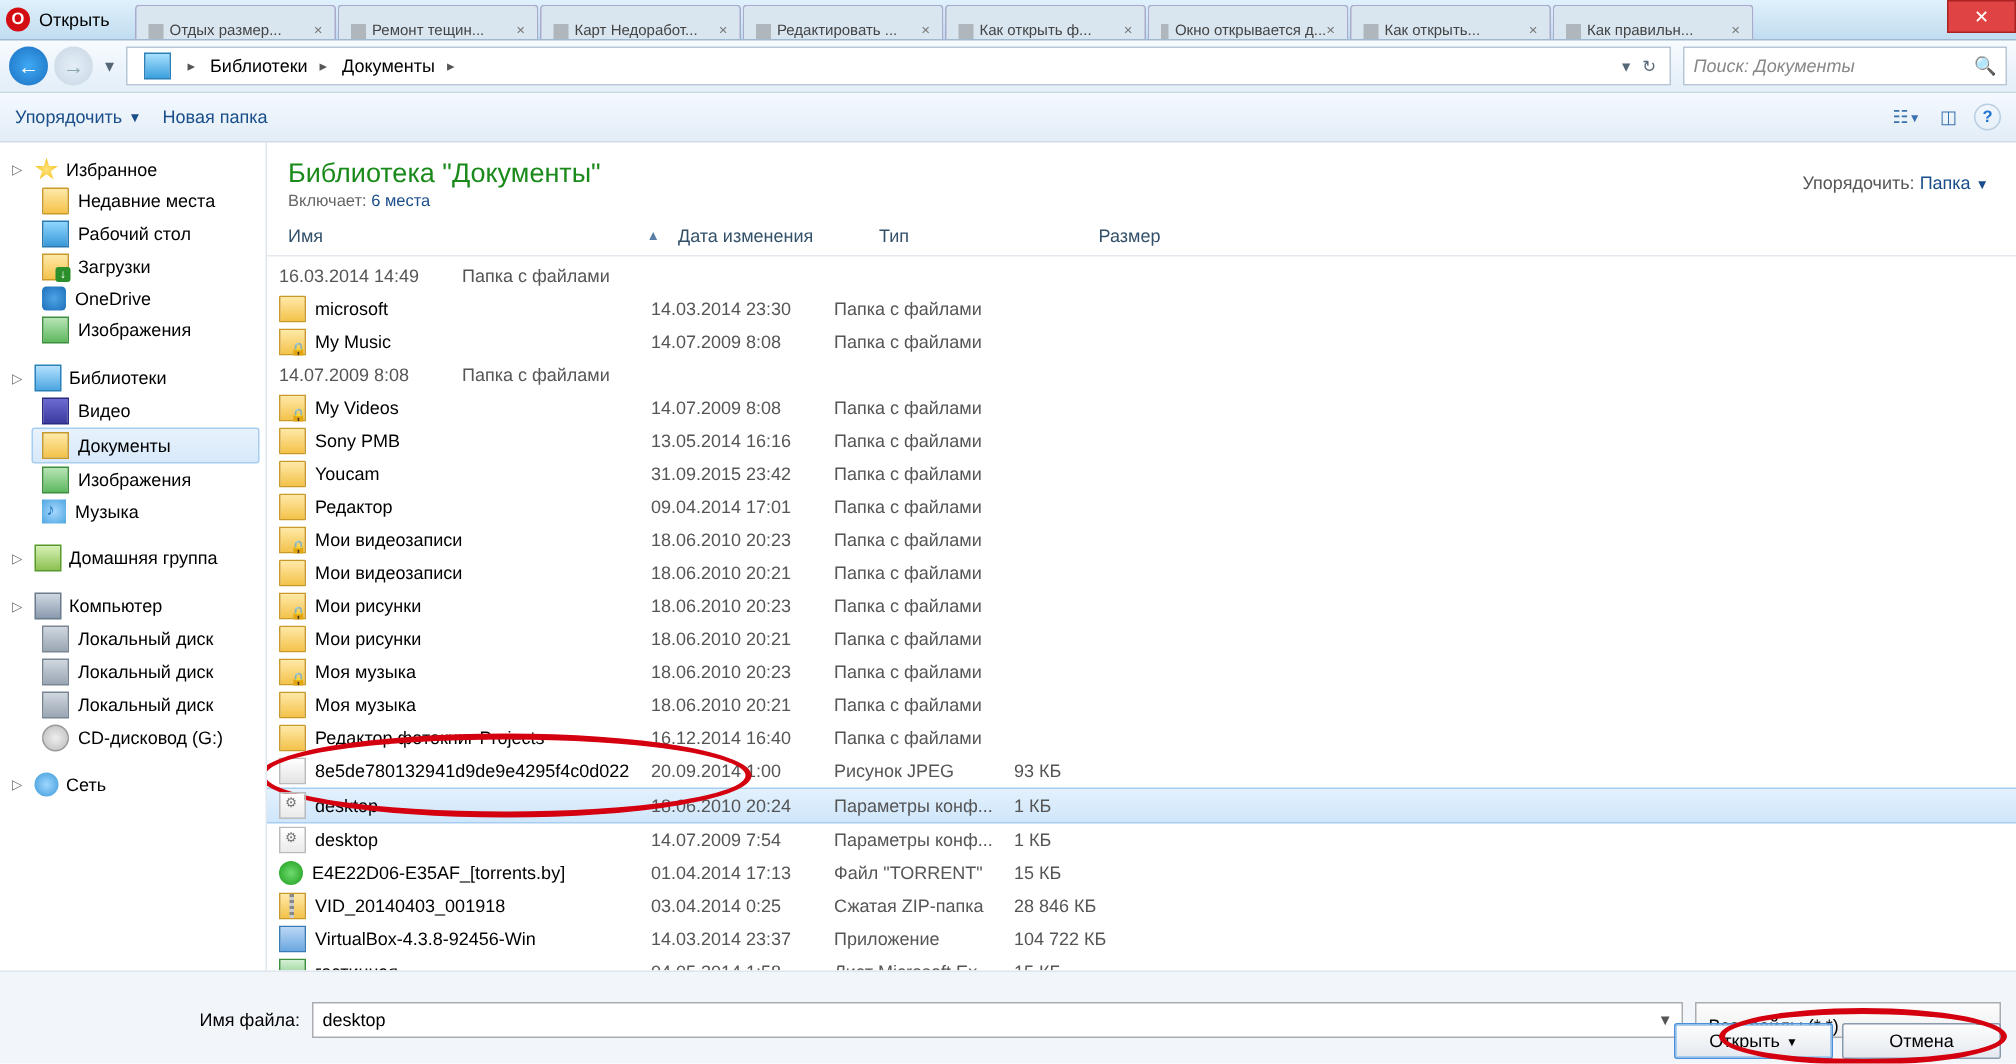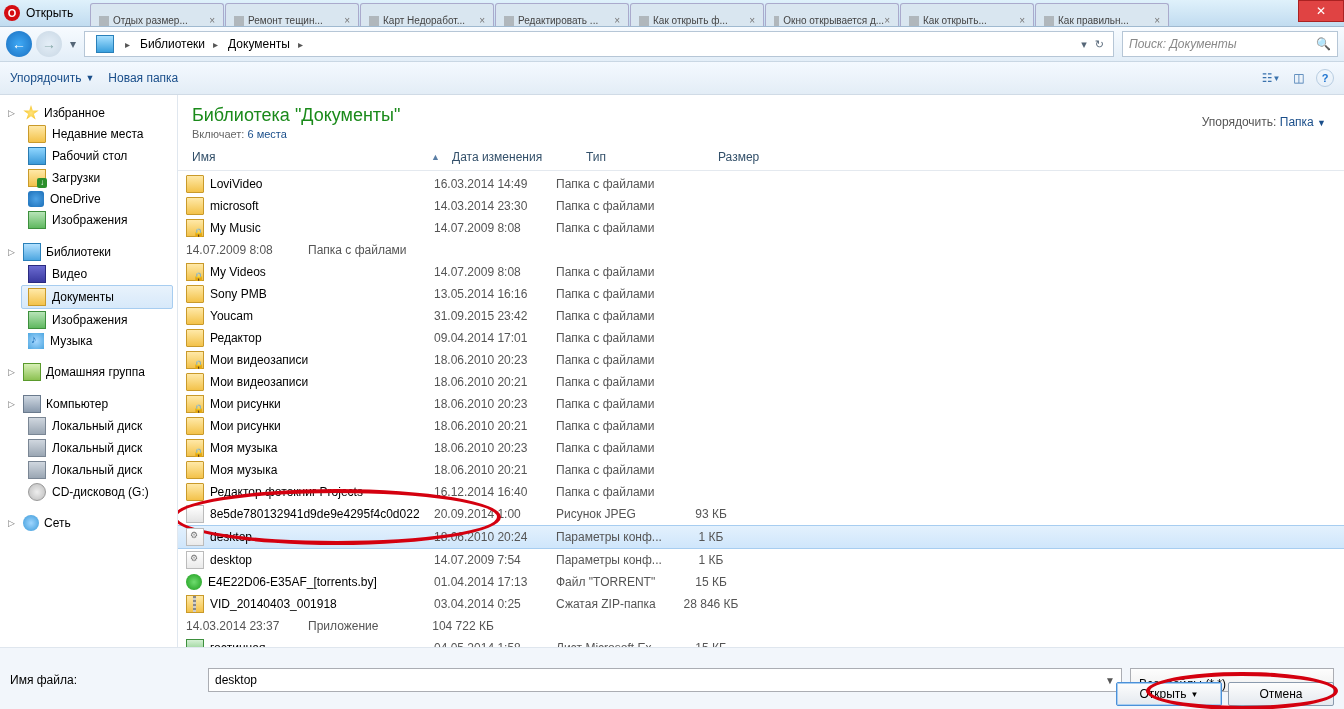--- a/index.html
+++ b/index.html
@@ -59,44 +59,44 @@
 .hdr .sub{color:#666;font-size:11px;margin-top:2px}
 .hdr .sub a{color:#1a4e8a;text-decoration:none}
 .arrange{position:absolute;right:18px;top:20px;font-size:12px;color:#555}
 .arrange a{color:#1a4e8a;text-decoration:none}
 .arrange .caret{font-size:9px;color:#1a4e8a}
 .cols{display:flex;border-bottom:1px solid #e4e9ef;padding:4px 14px 4px 8px;color:#33506a;font-size:12px}
 .cols div{padding:2px 6px}
 .cols .c1{width:248px;display:flex;align-items:center;gap:8px}
 .cols .c2{width:122px}
 .cols .c3{width:120px}
-.cols .c4{width:70px;text-align:left}
+.cols .c4{width:70px;text-align:center}
 .sort-arr{color:#5a7ea5;font-size:9px}
 .list{flex:1;overflow:hidden;padding:2px 0;position:relative}
 .row{display:flex;align-items:center;padding:1px 14px 1px 8px;font-size:12px;height:20px}
 .row.sel{background:linear-gradient(#e3f1fd,#cfe6fb);border-top:1px solid #a7cdf0;border-bottom:1px solid #a7cdf0}
 .row .c1{width:248px;display:flex;align-items:center;gap:6px;overflow:hidden;white-space:nowrap}
 .row .c2{width:122px;color:#555}
 .row .c3{width:120px;color:#555;white-space:nowrap;overflow:hidden;text-overflow:ellipsis}
-.row .c4{width:70px;text-align:center;color:#555}
+.row .c4{width:70px;text-align:left;color:#555}
 .fic{width:16px;height:16px;flex-shrink:0}
 .fic.fold{background:linear-gradient(#ffe9a8,#f3c24a);border:1px solid #c99a2a;border-radius:1px}
 .fic.lock{background:linear-gradient(#ffe9a8,#f3c24a);border:1px solid #c99a2a;position:relative}
 .fic.lock::after{content:"🔒";font-size:9px;position:absolute;right:-2px;bottom:-2px}
 .fic.jpg{background:linear-gradient(#fff,#e3e3e3);border:1px solid #bbb}
 .fic.ini{background:linear-gradient(#fff,#eaeaea);border:1px solid #bbb;position:relative}
 .fic.ini::after{content:"⚙";font-size:9px;color:#777;position:absolute;left:3px;top:1px}
 .fic.tor{background:radial-gradient(#6fdc6f,#1a9a1a);border-radius:50%}
 .fic.zip{background:linear-gradient(#ffe9a8,#f3c24a);border:1px solid #c99a2a;position:relative}
 .fic.zip::after{content:"";position:absolute;left:6px;top:0;width:3px;height:100%;background:repeating-linear-gradient(#888 0 2px,#ccc 2px 4px)}
 .fic.exe{background:linear-gradient(#bcd8f5,#6aa7e0);border:1px solid #3a7ab5}
 .fic.xls{background:linear-gradient(#d4f0d4,#6fc06f);border:1px solid #3d8f3d}
 .circle1{position:absolute;border:4px solid #d4000f;border-radius:50%;pointer-events:none}
 .footer{height:52px;border-top:1px solid #dfe6ee;background:#f2f6fb;display:flex;align-items:center;padding:6px 10px;gap:8px;position:relative}
-.lbl{color:#000;font-size:12px;width:190px}
+.lbl{color:#000;font-size:12px;text-align:right;width:190px}
 .combo{border:1px solid #abadb3;background:#fff;height:22px;flex:1;display:flex;align-items:center;padding:0 6px;font-size:12px;position:relative}
 .combo .dd{margin-left:auto;color:#555;font-size:10px}
 .filter{border:1px solid #abadb3;background:linear-gradient(#fdfdfd,#eee);height:22px;width:186px;display:flex;align-items:flex-end;padding:0 8px;font-size:12px}
 .filter .dd{margin-left:auto;font-size:10px}
 .btns{position:absolute;right:10px;bottom:6px;display:flex;gap:6px}
 .btn{border:1px solid #8a9aad;background:linear-gradient(#fdfdfd,#e4e9ef);height:22px;min-width:76px;padding:0 14px;font-size:12px;display:flex;align-items:center;justify-content:center;border-radius:2px}
 .btn.def{border:1px solid #4a90d9;box-shadow:inset 0 0 0 1px #a7cdf0}
 </style>
 </head>
 <body>
@@ -292,24 +292,20 @@
           <span>Имя</span>
           <span class="sort-arr" style="margin-left:auto">▲</span>
         </div>
       <div class="c2">Дата изменения</div>
       <div class="c3">Тип</div>
       <div class="c4">Размер</div>
     </div>
     <div class="list" id="list">
       <div class="circle1" style="left:-5px;top:318px;width:320px;height:48px"></div>
     <div class="row">
-          <div class="c1">
-            <span class="fic fold"></span>
-            <span>LoviVideo</span>
-          </div>
           <div class="c2">16.03.2014 14:49</div>
           <div class="c3">Папка с файлами</div>
           <div class="c4"></div>
         </div>
         <div class="row">
           <div class="c1">
             <span class="fic fold"></span>
             <span>microsoft</span>
           </div>
           <div class="c2">14.03.2014 23:30</div>
@@ -468,20 +464,24 @@
         <div class="row">
           <div class="c1">
             <span class="fic zip"></span>
             <span>VID_20140403_001918</span>
           </div>
           <div class="c2">03.04.2014 0:25</div>
           <div class="c3">Сжатая ZIP-папка</div>
           <div class="c4">28 846 КБ</div>
         </div>
         <div class="row">
+          <div class="c1">
+            <span class="fic exe"></span>
+            <span>VirtualBox-4.3.8-92456-Win</span>
+          </div>
           <div class="c2">14.03.2014 23:37</div>
           <div class="c3">Приложение</div>
           <div class="c4">104 722 КБ</div>
         </div>
         <div class="row">
           <div class="c1">
             <span class="fic xls"></span>
             <span>гостинная</span>
           </div>
           <div class="c2">04.05.2014 1:58</div>

